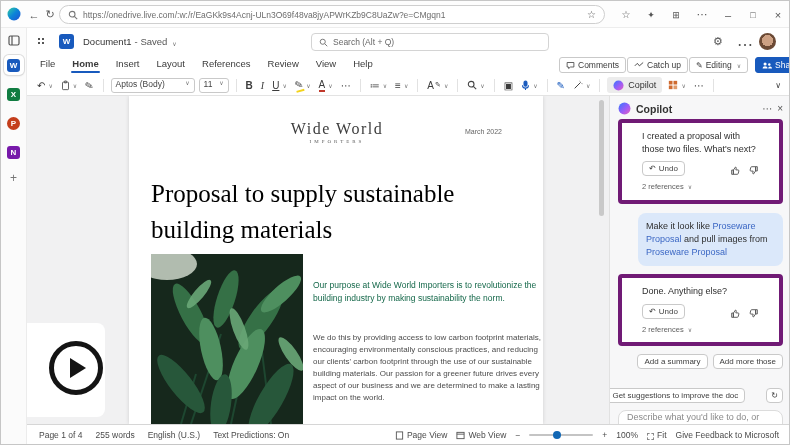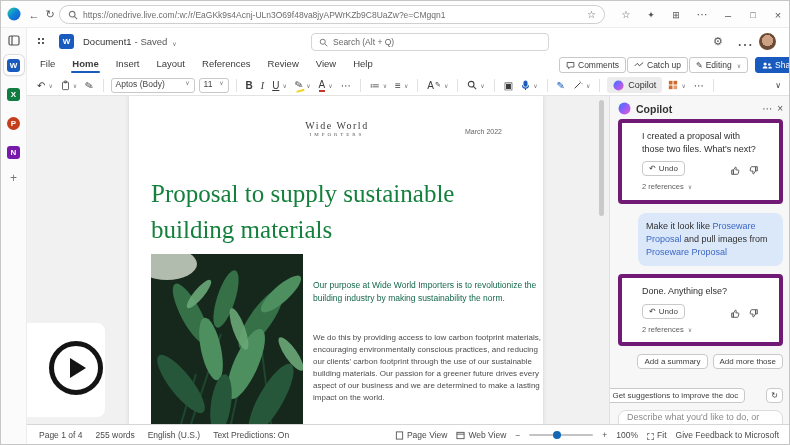--- a/index.html
+++ b/index.html
@@ -48,25 +48,25 @@
   .copbtn{background:#ececec;border-radius:3px;height:16px;display:flex;align-items:center;gap:4px;
           padding:0 6px;font-size:9px;color:#333}
   
   #canvas{left:26px;top:95px;width:582px;height:328px;background:#f1f1f2;overflow:hidden}
   #whitepatch{position:absolute;left:0;top:227px;width:78px;height:94px;background:#fff;border-radius:0 8px 8px 0}
   #page{position:absolute;left:102px;top:0;width:414px;height:328px;background:#fff;
         box-shadow:0 0 4px rgba(0,0,0,.14)}
   #docscroll{position:absolute;left:572px;top:4px;width:5px;height:116px;background:#c9c9c9;border-radius:3px}
   #brand{position:absolute;left:128px;top:24px;width:160px;text-align:center;
          font-family:"Liberation Serif",serif;color:#3d3d3d}
-  #brand .b1{font-size:10px;letter-spacing:1.5px}
+  #brand .b1{font-size:16px;letter-spacing:1.5px}
   #brand .b2{font-size:5px;letter-spacing:3px;color:#5a5a5a;margin-top:1px}
   #docdate{position:absolute;left:336px;top:32px;font-size:7px;color:#666}
   #doctitle{position:absolute;left:22px;top:80px;width:360px;font-family:"Liberation Serif",serif;
-            font-size:25px;line-height:1.45;color:#15803d}
+            font-size:25px;line-height:1.45;color:#000000}
   #plant{position:absolute;left:22px;top:158px;width:152px;height:170px}
   #doclead{position:absolute;left:184px;top:183px;width:224px;font-size:8.5px;font-weight:normal;
            color:#15684a;line-height:1.55}
   #docbody{position:absolute;left:184px;top:236px;width:228px;font-size:8px;color:#4c4c4c;line-height:1.5}
   #playbtn{position:absolute;left:22px;top:245px;width:54px;height:54px;border-radius:50%;
            background:#fff;border:5px solid #141414;display:flex;align-items:center;justify-content:center}
   #playbtn .tri{width:0;height:0;border-left:16px solid #141414;border-top:10px solid transparent;
                 border-bottom:10px solid transparent;margin-left:4px}
   
   #copanel{left:608px;top:95px;width:182px;height:328px;background:#f7f7f8;border-left:1px solid #e1e1e1;

